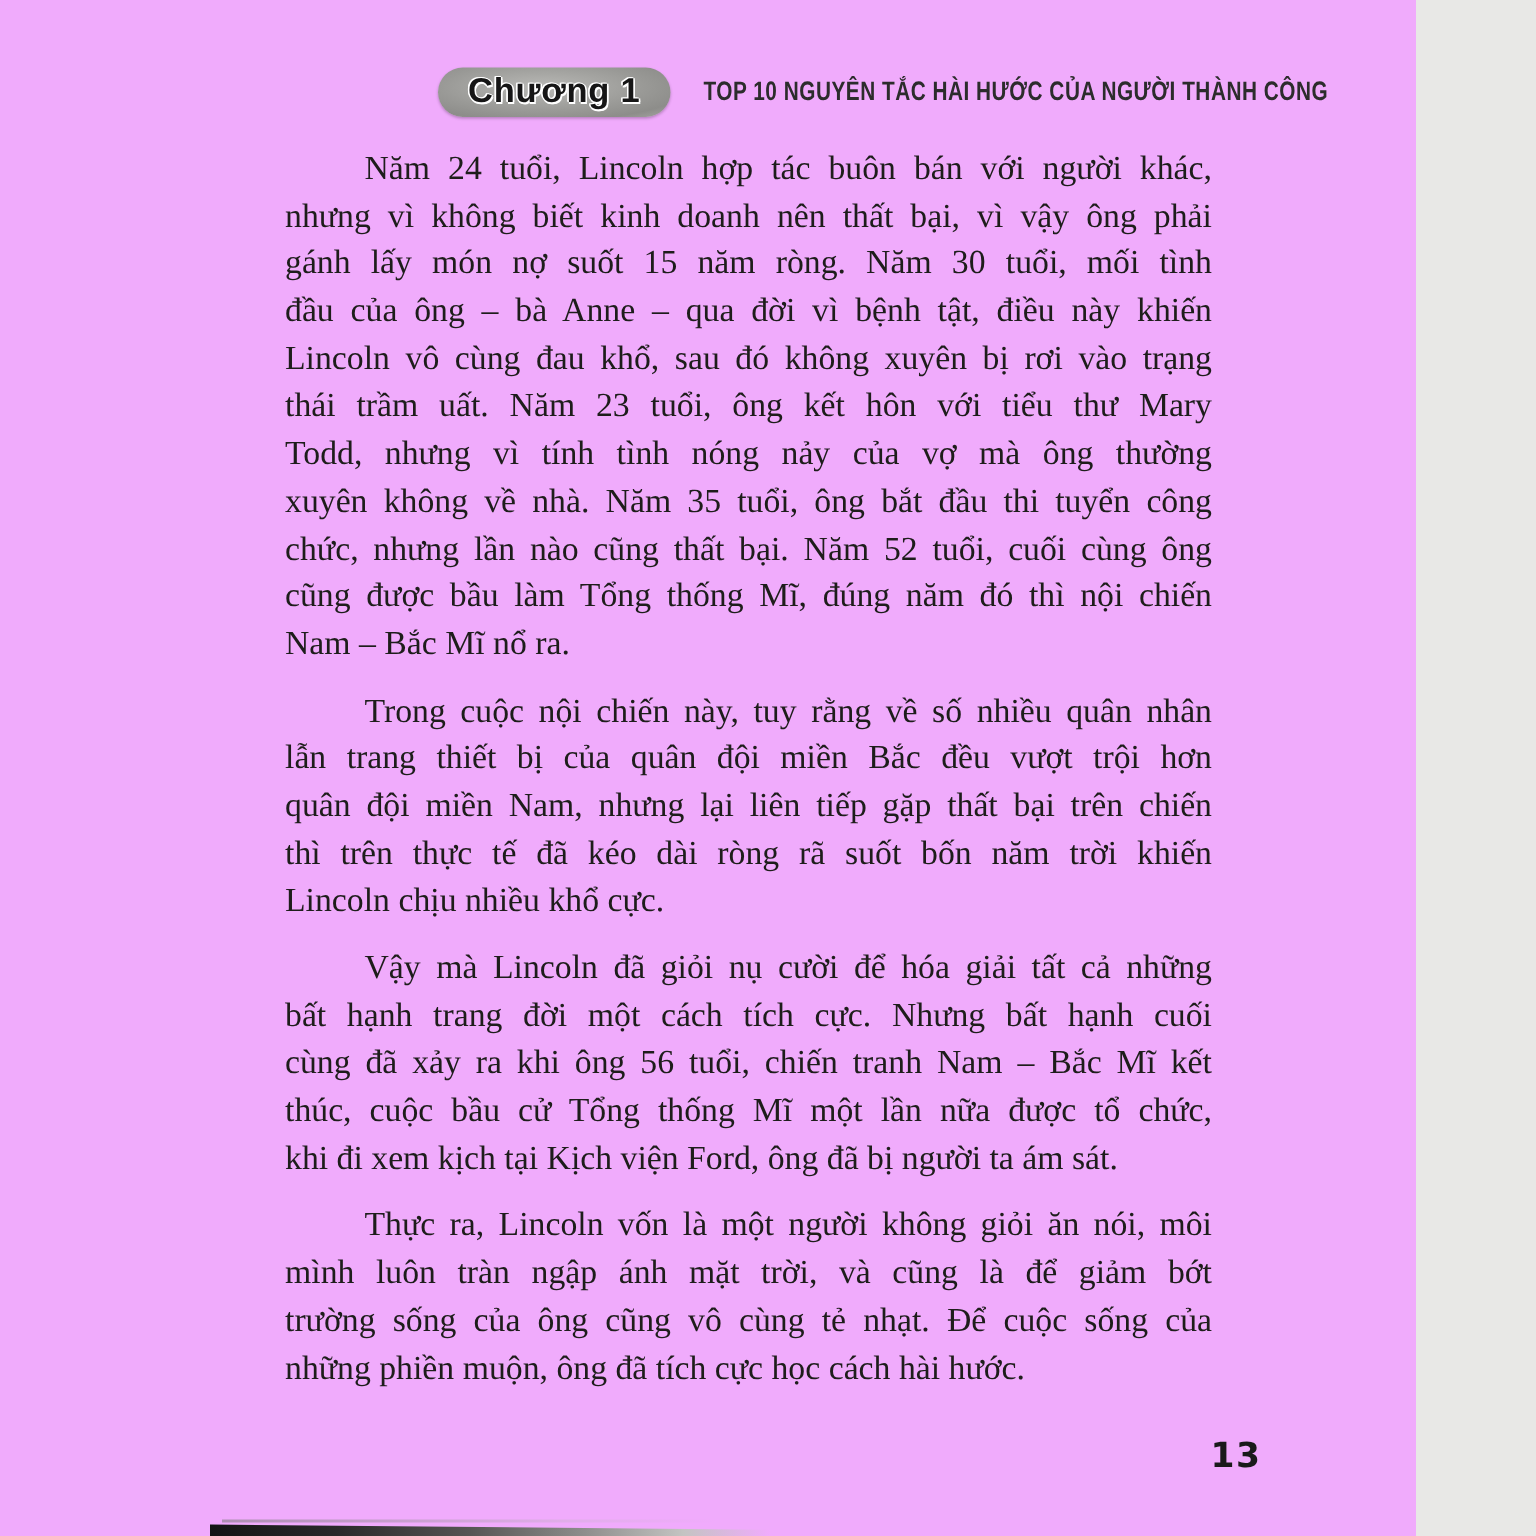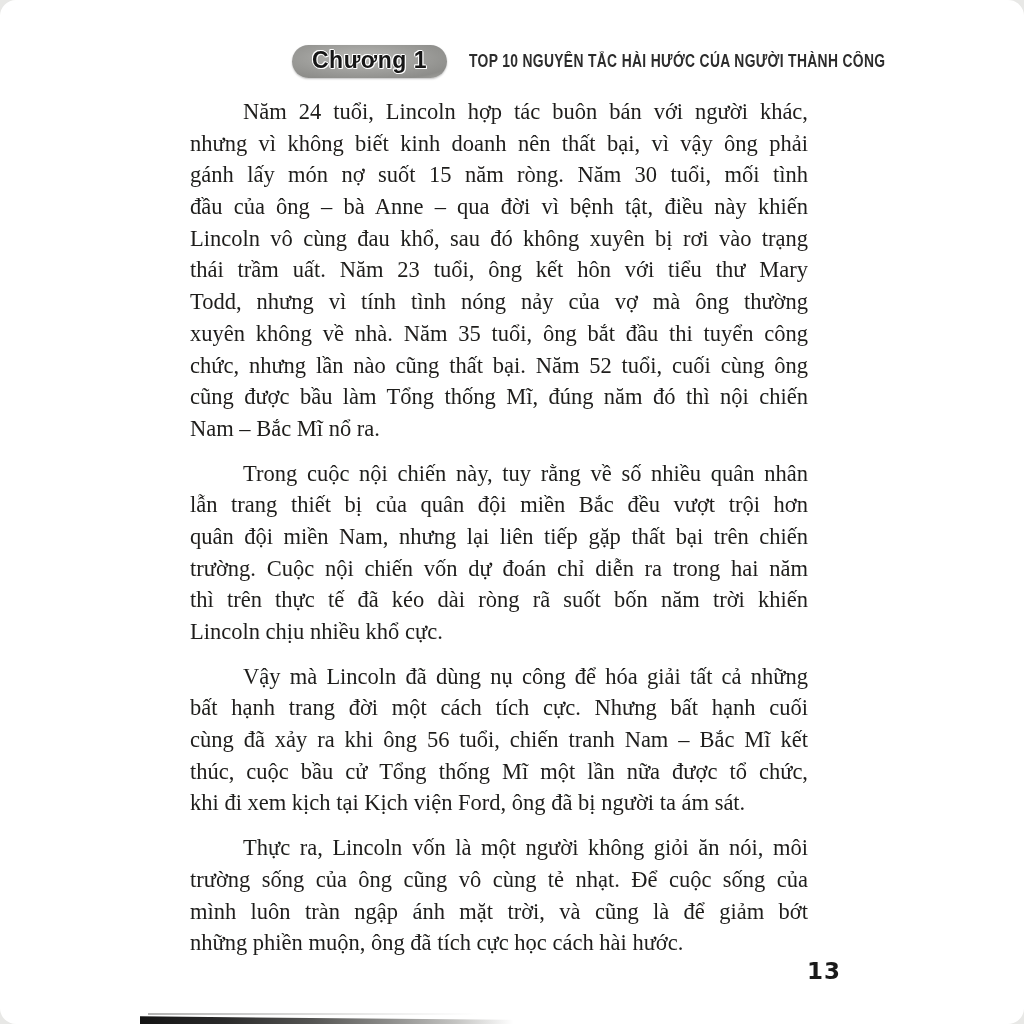--- a/index.html
+++ b/index.html
@@ -2,26 +2,25 @@
 <html><head>
 <meta charset="utf-8">
 <style>
   html, body {
     margin: 0;
     padding: 0;
     background: #e8e8e6;
   }
   .page {
     position: relative;
-    width: 1024px;
+    width: 944px;
     height: 1024px;
-    background: #ffffff;
+    background: #f0abfc;
     overflow: hidden;
     font-family: "Liberation Serif", "DejaVu Serif", serif;
-    border-radius: 16px;
   }
 
   
   .header {
     position: absolute;
     left: 292px;
     top: 44px;
     height: 34px;
     display: flex;
     align-items: center;
@@ -129,35 +128,34 @@
         <div class="line">Todd, nhưng vì tính tình nóng nảy của vợ mà ông thường</div>
         <div class="line">xuyên không về nhà. Năm 35 tuổi, ông bắt đầu thi tuyển công</div>
         <div class="line">chức, nhưng lần nào cũng thất bại. Năm 52 tuổi, cuối cùng ông</div>
         <div class="line">cũng được bầu làm Tổng thống Mĩ, đúng năm đó thì nội chiến</div>
         <div class="line last">Nam – Bắc Mĩ nổ ra.</div>
       </div>
       <div class="para">
         <div class="line first">Trong cuộc nội chiến này, tuy rằng về số nhiều quân nhân</div>
         <div class="line">lẫn trang thiết bị của quân đội miền Bắc đều vượt trội hơn</div>
         <div class="line">quân đội miền Nam, nhưng lại liên tiếp gặp thất bại trên chiến</div>
-        <div class="line">trường. Cuộc nội chiến vốn dự đoán chỉ diễn ra trong hai năm</div>
         <div class="line">thì trên thực tế đã kéo dài ròng rã suốt bốn năm trời khiến</div>
         <div class="line last">Lincoln chịu nhiều khổ cực.</div>
       </div>
       <div class="para">
-        <div class="line first">Vậy mà Lincoln đã dùng nụ công để hóa giải tất cả những</div>
+        <div class="line first">Vậy mà Lincoln đã giỏi nụ cười để hóa giải tất cả những</div>
         <div class="line">bất hạnh trang đời một cách tích cực. Nhưng bất hạnh cuối</div>
         <div class="line">cùng đã xảy ra khi ông 56 tuổi, chiến tranh Nam – Bắc Mĩ kết</div>
         <div class="line">thúc, cuộc bầu cử Tổng thống Mĩ một lần nữa được tổ chức,</div>
         <div class="line last">khi đi xem kịch tại Kịch viện Ford, ông đã bị người ta ám sát.</div>
       </div>
       <div class="para">
         <div class="line first">Thực ra, Lincoln vốn là một người không giỏi ăn nói, môi</div>
+        <div class="line">mình luôn tràn ngập ánh mặt trời, và cũng là để giảm bớt</div>
         <div class="line">trường sống của ông cũng vô cùng tẻ nhạt. Để cuộc sống của</div>
-        <div class="line">mình luôn tràn ngập ánh mặt trời, và cũng là để giảm bớt</div>
         <div class="line last">những phiền muộn, ông đã tích cực học cách hài hước.</div>
       </div>
     </div>
 
   <div class="page-number">13</div>
 
   <div class="scan-shadow-faint"></div>
   <div class="scan-shadow"></div>
 
 </div>

